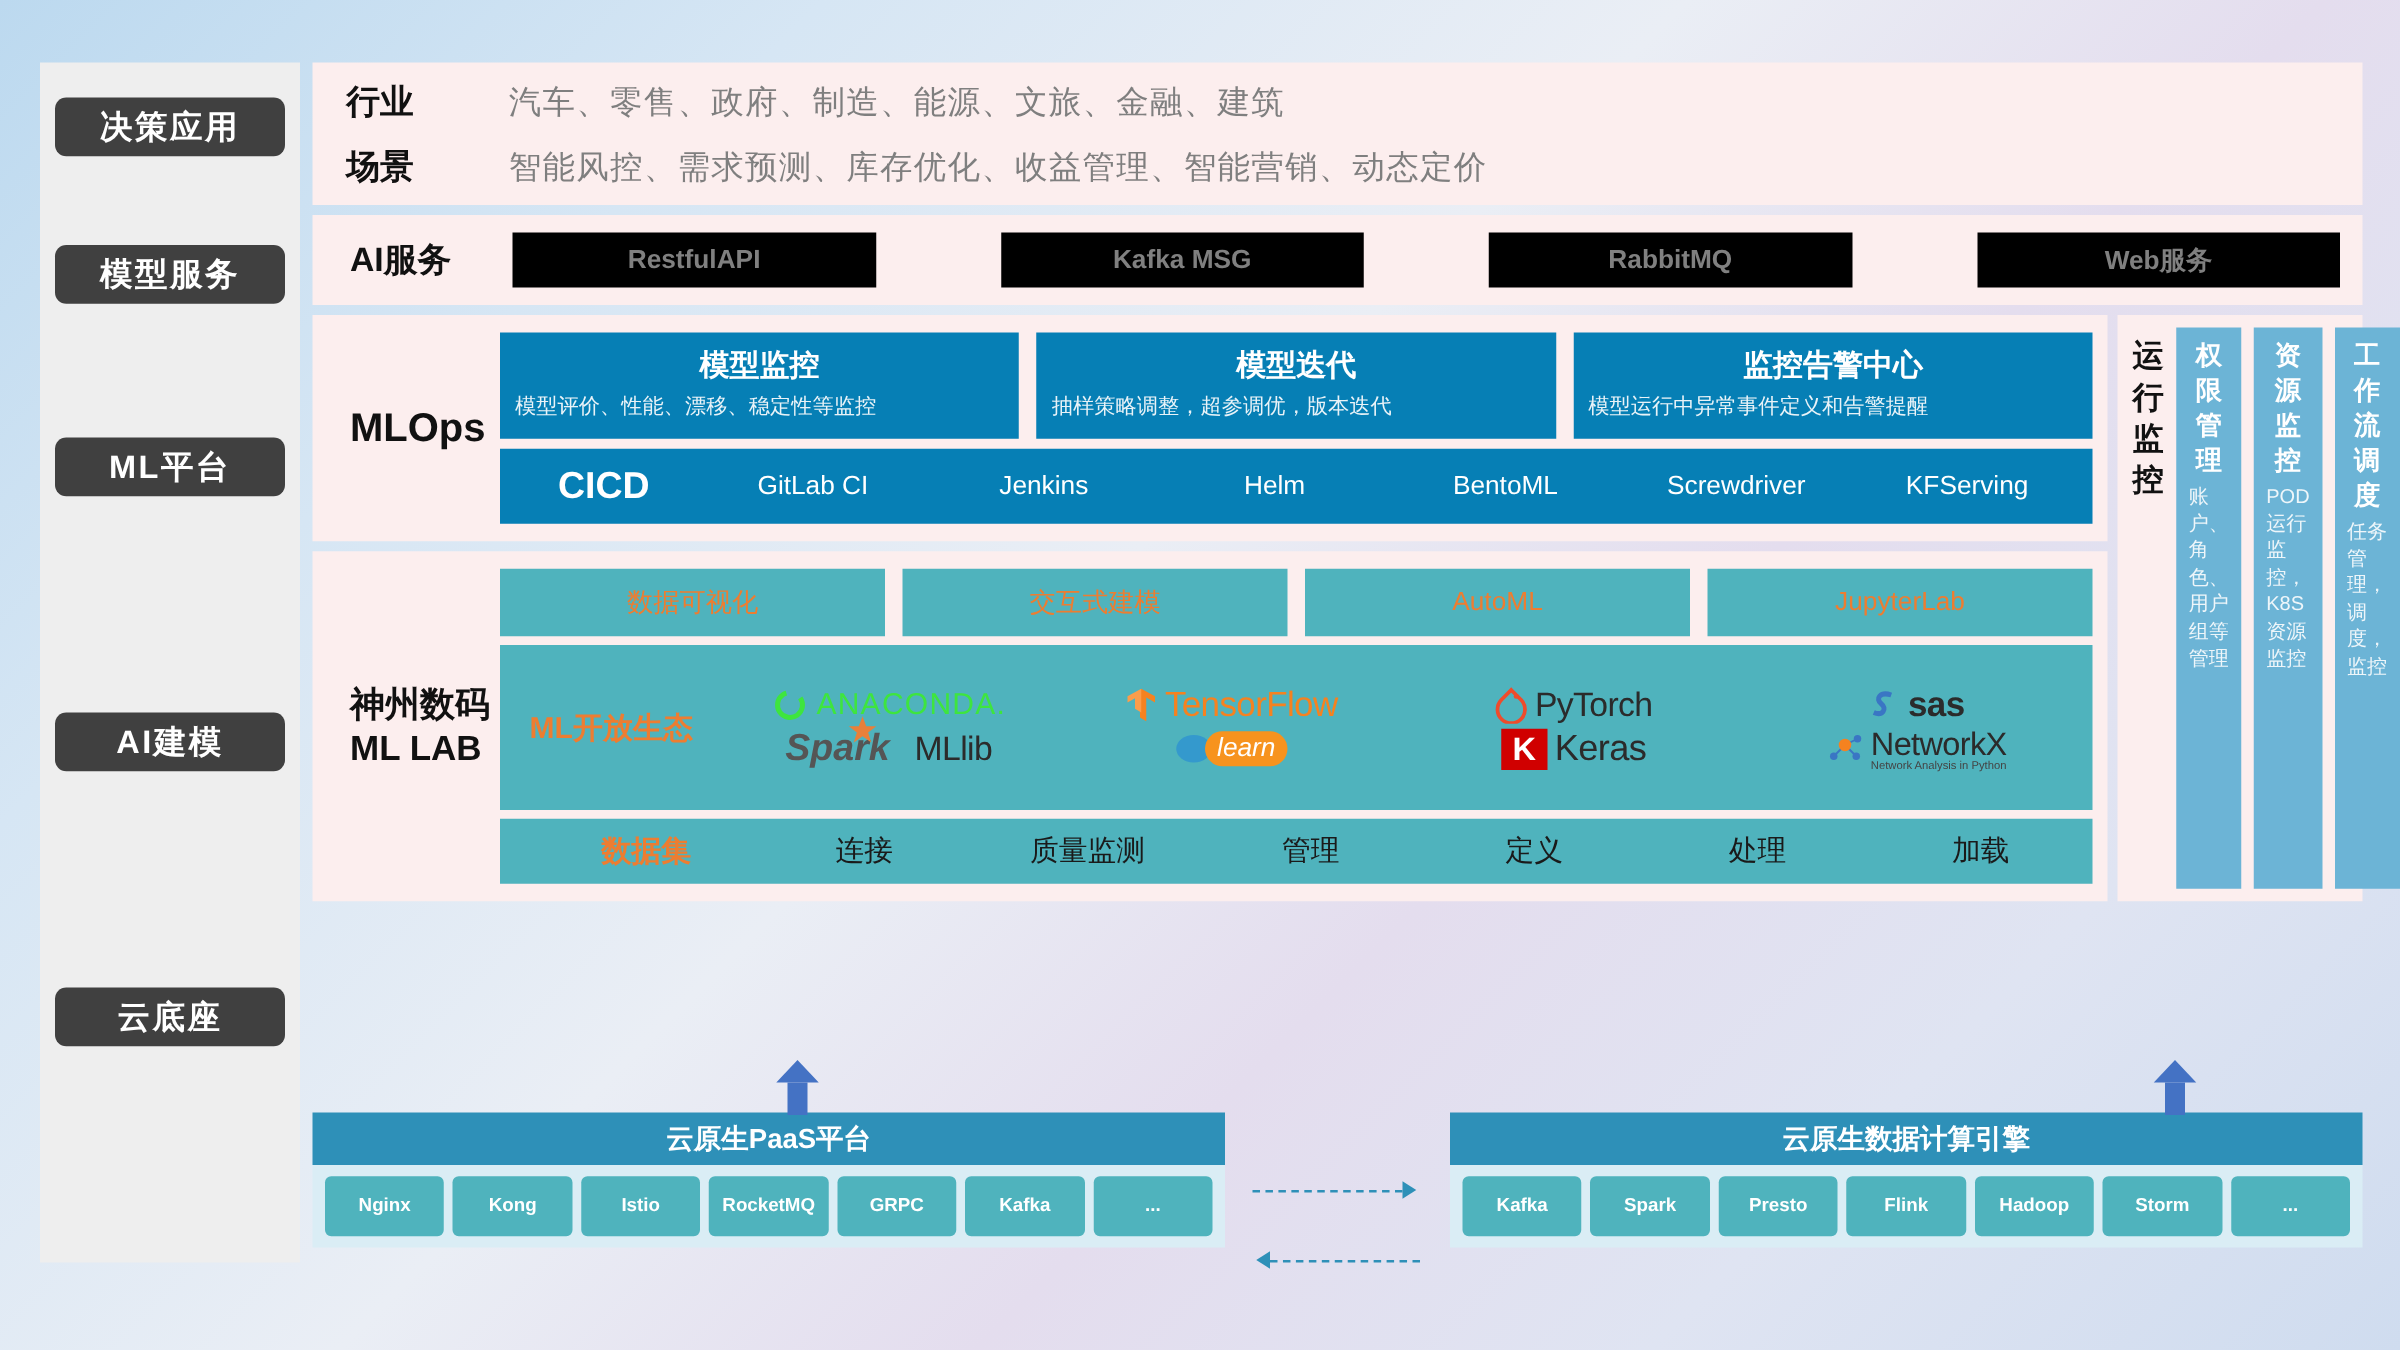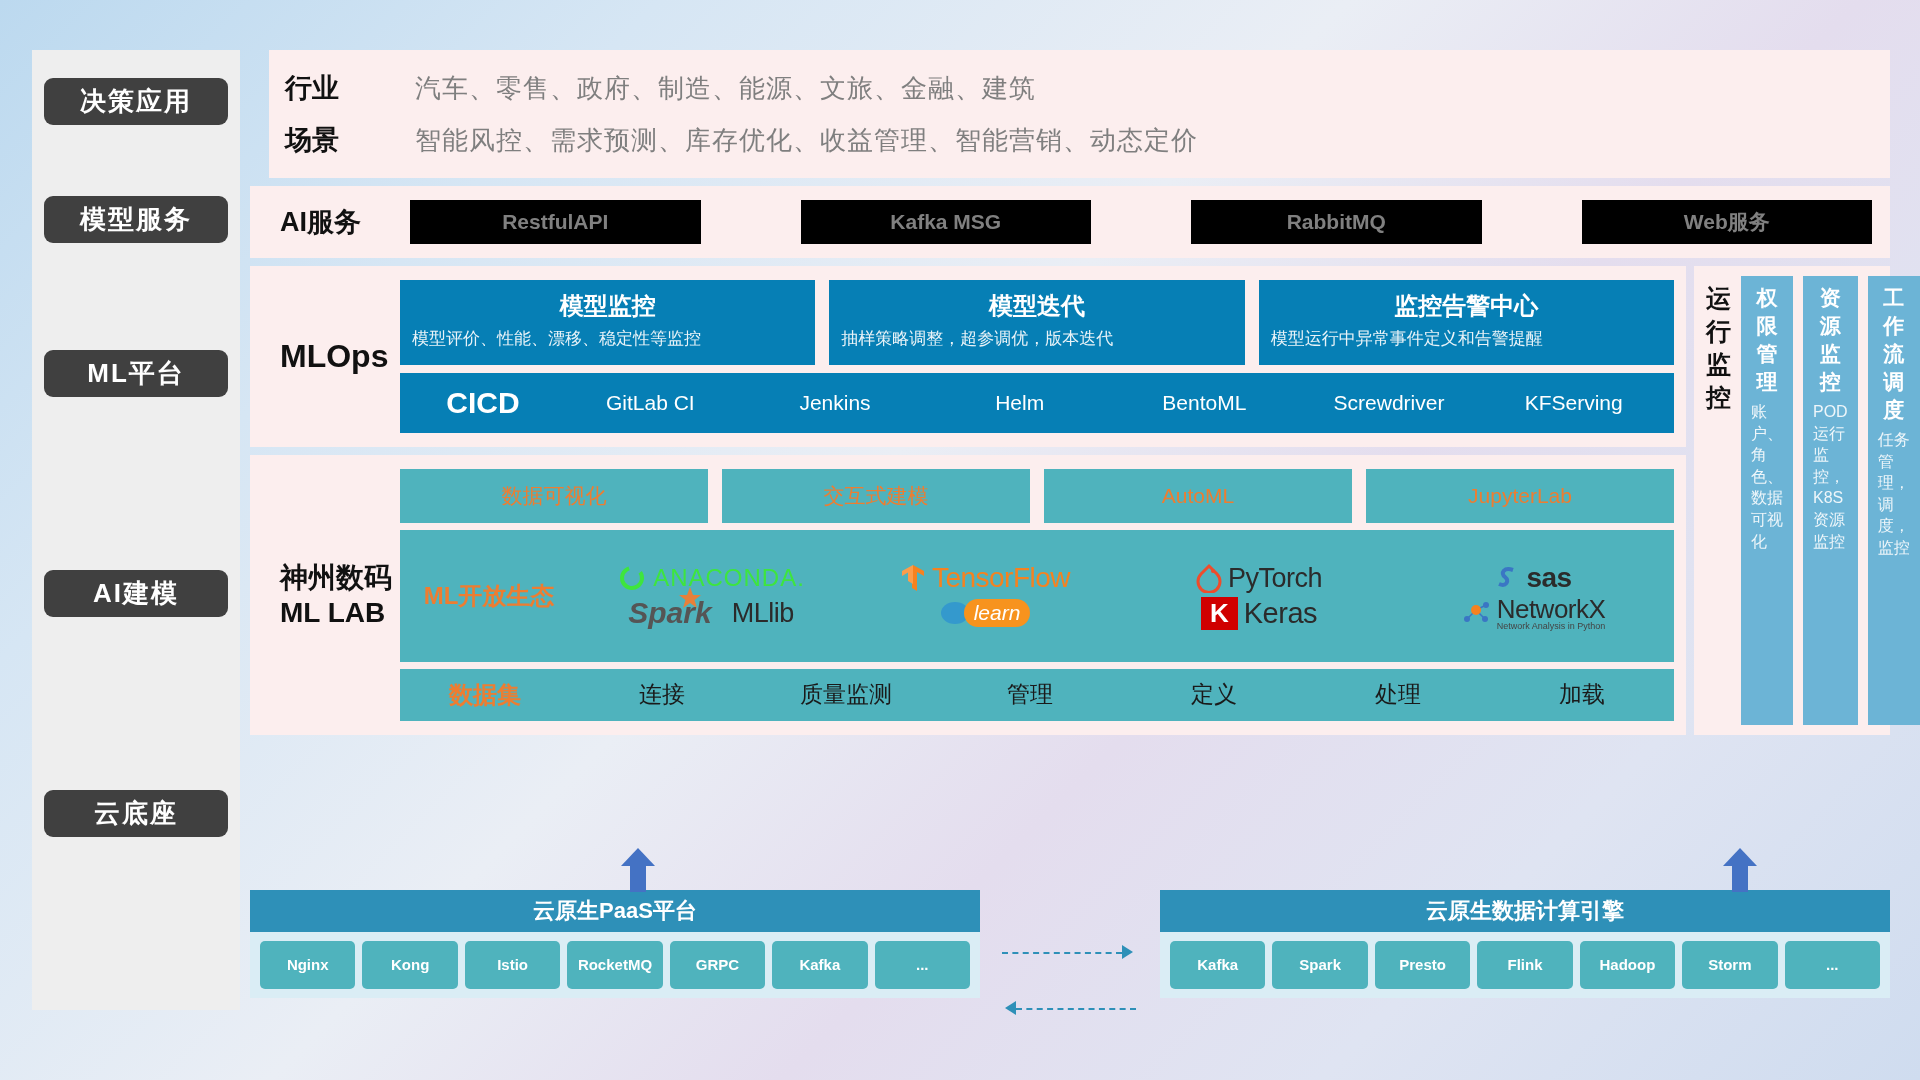--- a/index.html
+++ b/index.html
@@ -26,21 +26,21 @@
     display: flex; align-items: center; justify-content: center;
     letter-spacing: 2px;
   }
 
   
   .main { position: absolute; left: 250px; top: 50px; width: 1640px; }
 
   .band { background: #fceeee; margin-bottom: 8px; }
 
   
-  .band-apps { display:flex; align-items:center; padding: 18px 0 18px 16px; height: 128px; margin-left: 19px;}
+  .band-apps { display:flex; align-items:center; padding: 18px 0 18px 27px; height: 114px;}
   .band-apps .rows { display:flex; flex-direction:column; gap:16px; width:100%; }
   .apps-row { display:flex; align-items:center; }
   .apps-key {
     width:130px; font-size:27px; font-weight:bold; color:#111; flex:none;
   }
   .apps-val { font-size:26px; color:#7f7f7f; letter-spacing:1px; }
 
   
   .band-svc { display:flex; align-items:center; height:72px; padding-left:30px; }
   .svc-key { width:130px; font-size:27px; font-weight:bold; color:#111; flex:none;}
@@ -77,21 +77,21 @@
     flex:1; height:54px; background:#4fb3bd; color:#ed7d31;
     font-size:21px; font-weight:normal;
     display:flex; align-items:center; justify-content:center;
   }
   .eco { background:#4fb3bd; display:flex; align-items:center; padding:6px 4px; height:132px;}
   .eco-label { color:#ed7d31; font-size:24px; font-weight:bold; width:170px; text-align:center; flex:none;}
   .eco-logos { flex:1; display:grid; grid-template-columns:repeat(4,1fr); grid-template-rows:1fr 1fr; align-items:center; }
   .logo { display:flex; align-items:center; justify-content:center; gap:6px; }
   .logo-txt { font-size:27px; font-weight:300; color:#2b2b2b; letter-spacing:-0.5px;}
   .ds-bar { background:#4fb3bd; display:flex; align-items:center; height:52px; }
-  .ds-title { color:#ed7d31; font-size:24px; font-weight:bold; width:170px; text-align:center; flex:none;}
+  .ds-title { color:#ed7d31; font-size:24px; font-weight:bold; width:170px; text-align:center; flex:none;margin-left:32px;}
   .ds-item { flex:1; text-align:center; font-size:23px; color:#1a1a1a; }
 
   
   .monitor { width:196px; background:#fceeee; padding:10px 12px; display:flex; flex-direction:row; gap:10px;}
   .monitor > h2 { font-size:25px; font-weight:bold; text-align:center; color:#111; margin:6px 0 2px;}
   .mon-card { background:#6cb4d6; padding:8px 10px 10px; flex:1; display:flex; flex-direction:column;}
   .mon-card h3 { color:#fff; font-size:21px; font-weight:bold; text-align:center; margin-bottom:5px;}
   .mon-card p { color:#eef6fa; font-size:16px; line-height:1.35;}
   .cloud-col { width:730px; }
   .cloud-head {
@@ -275,21 +275,21 @@
             <div class="ds-item">加载</div>
           </div>
         </div>
       </div>
     </div>
 
     <div class="monitor">
       <h2>运行监控</h2>
       <div class="mon-card">
         <h3>权限管理</h3>
-        <p>账户、角色、数据可视化</p>
+        <p>账户、角色、用户组等管理</p>
       </div>
       <div class="mon-card">
         <h3>资源监控</h3>
         <p>POD运行监控，K8S资源监控</p>
       </div>
       <div class="mon-card">
         <h3>工作流调度</h3>
         <p>任务管理，调度，监控</p>
       </div>
     </div>

